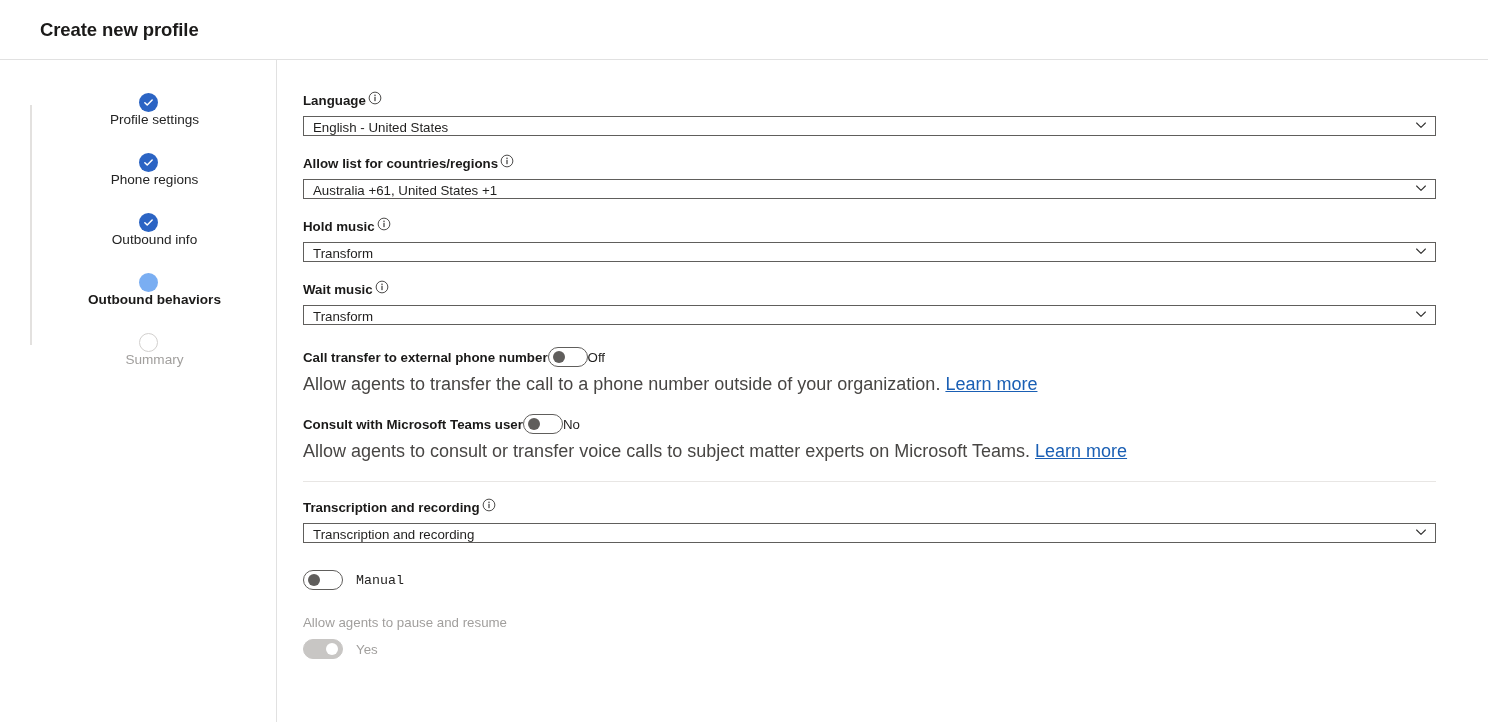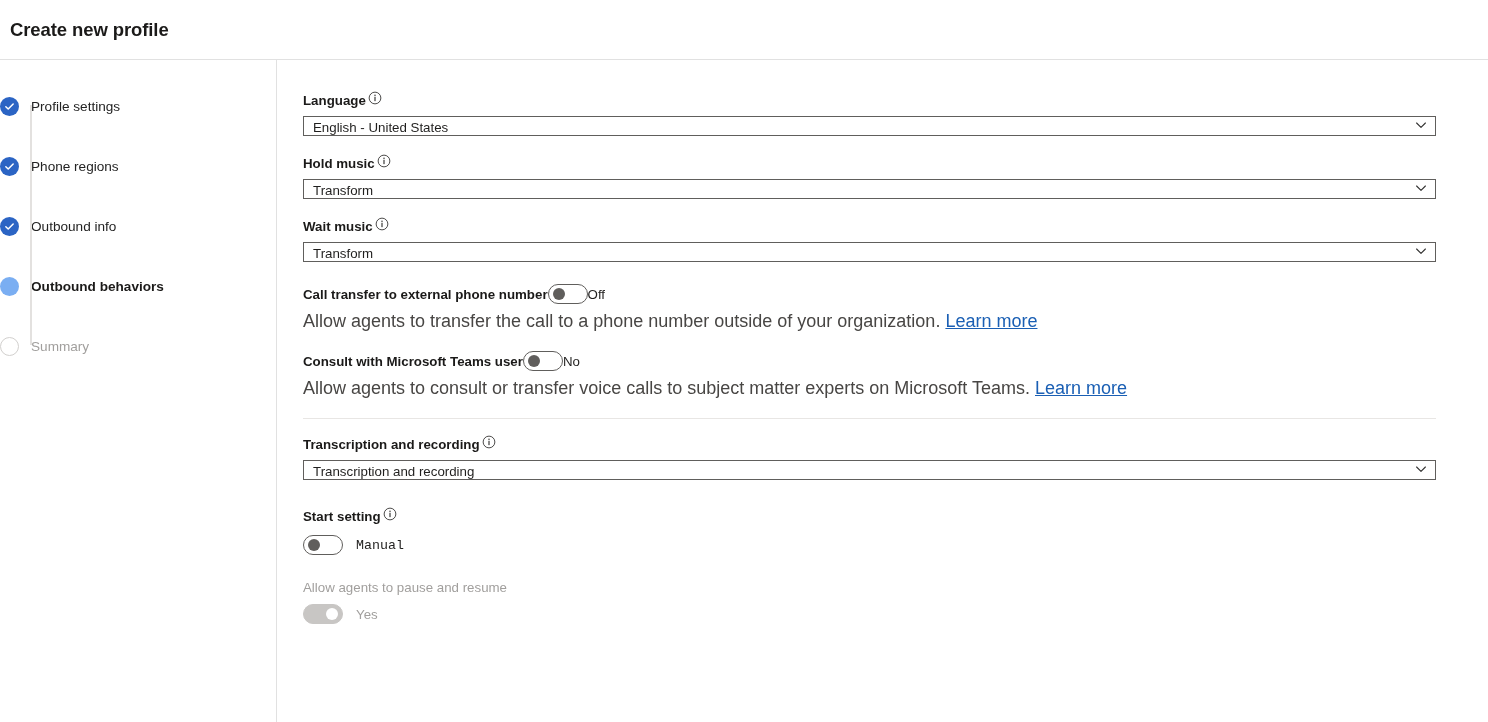--- a/index.html
+++ b/index.html
@@ -11,21 +11,21 @@
     color: #201f1e;
     overflow: hidden;
   }
 
   
   .header {
     height: 60px;
     border-bottom: 1px solid #e1e1e1;
     display: flex;
     align-items: center;
-    padding-left: 10px;
+    padding-left: 40px;
     background: #fff;
   }
   .header-title {
     font-size: 18.5px;
     font-weight: 600;
     color: #1b1a19;
     letter-spacing: -0.1px;
   }
 
   
@@ -42,20 +42,22 @@
     background: #fff;
     position: relative;
     flex: 0 0 277px;
   }
   .step {
     position: relative;
     display: flex;
     align-items: center;
     height: 26px;
     margin-bottom: 34px;
+    padding-left: 21px;
+    flex-direction: column;
   }
   .step:last-child { margin-bottom: 0; text-align: right; }
   .step-marker {
     width: 19px; height: 19px;
     border-radius: 50%;
     flex: 0 0 19px;
     position: relative;
     z-index: 2;
     background: #fff;
     display: flex;
@@ -252,20 +254,40 @@
         <div class="select">
           <span class="select-value">English - United States</span>
           <span class="chev">
             <svg width="12" height="12" viewBox="0 0 12 12" aria-hidden="true">
                 <path d="M1.6 4 L6 8.3 L10.4 4" stroke="#323130" stroke-width="1.1" fill="none" stroke-linecap="round" stroke-linejoin="round"></path>
               </svg>
           </span>
         </div>
       </div>
 
+      <div class="field gap-top-sm">
+        <div class="field-label-row">
+          <span class="field-label">Allow list for countries/regions</span>
+          <span class="info-icon">
+            <svg width="14" height="14" viewBox="0 0 16 16" aria-hidden="true">
+                <circle cx="8" cy="8" r="6.7" fill="none" stroke="#323130" stroke-width="1"></circle>
+                <circle cx="8" cy="4.8" r="0.85" fill="#323130"></circle>
+                <rect x="7.35" y="6.6" width="1.3" height="5" fill="#323130"></rect>
+              </svg>
+          </span>
+        </div>
+        <div class="select">
+          <span class="select-value">Australia  +61, United States  +1</span>
+          <span class="chev">
+            <svg width="12" height="12" viewBox="0 0 12 12" aria-hidden="true">
+                <path d="M1.6 4 L6 8.3 L10.4 4" stroke="#323130" stroke-width="1.1" fill="none" stroke-linecap="round" stroke-linejoin="round"></path>
+              </svg>
+          </span>
+        </div>
+      </div>
 
       <div class="field gap-top-sm">
         <div class="field-label-row">
           <span class="field-label">Hold music</span>
           <span class="info-icon">
             <svg width="14" height="14" viewBox="0 0 16 16" aria-hidden="true">
                 <circle cx="8" cy="8" r="6.7" fill="none" stroke="#323130" stroke-width="1"></circle>
                 <circle cx="8" cy="4.8" r="0.85" fill="#323130"></circle>
                 <rect x="7.35" y="6.6" width="1.3" height="5" fill="#323130"></rect>
               </svg>
@@ -343,30 +365,20 @@
           <span class="select-value">Transcription and recording</span>
           <span class="chev">
             <svg width="12" height="12" viewBox="0 0 12 12" aria-hidden="true">
                 <path d="M1.6 4 L6 8.3 L10.4 4" stroke="#323130" stroke-width="1.1" fill="none" stroke-linecap="round" stroke-linejoin="round"></path>
               </svg>
           </span>
         </div>
       </div>
 
       <div class="field" style="margin-top:27px;">
-        <div class="field-label-row">
-          <span class="field-label">Start setting</span>
-          <span class="info-icon">
-            <svg width="14" height="14" viewBox="0 0 16 16" aria-hidden="true">
-                <circle cx="8" cy="8" r="6.7" fill="none" stroke="#323130" stroke-width="1"></circle>
-                <circle cx="8" cy="4.8" r="0.85" fill="#323130"></circle>
-                <rect x="7.35" y="6.6" width="1.3" height="5" fill="#323130"></rect>
-              </svg>
-          </span>
-        </div>
         <div style="display:flex;align-items:center;gap:13px;margin-top:10px;font-family:Liberation Mono, monospace;">
           <span class="switch">
             <span class="knob"></span>
           </span>
           <span class="toggle-state">Manual</span>
         </div>
       </div>
 
       <div class="field" style="margin-top:24px;">
         <div class="field-label-row">

